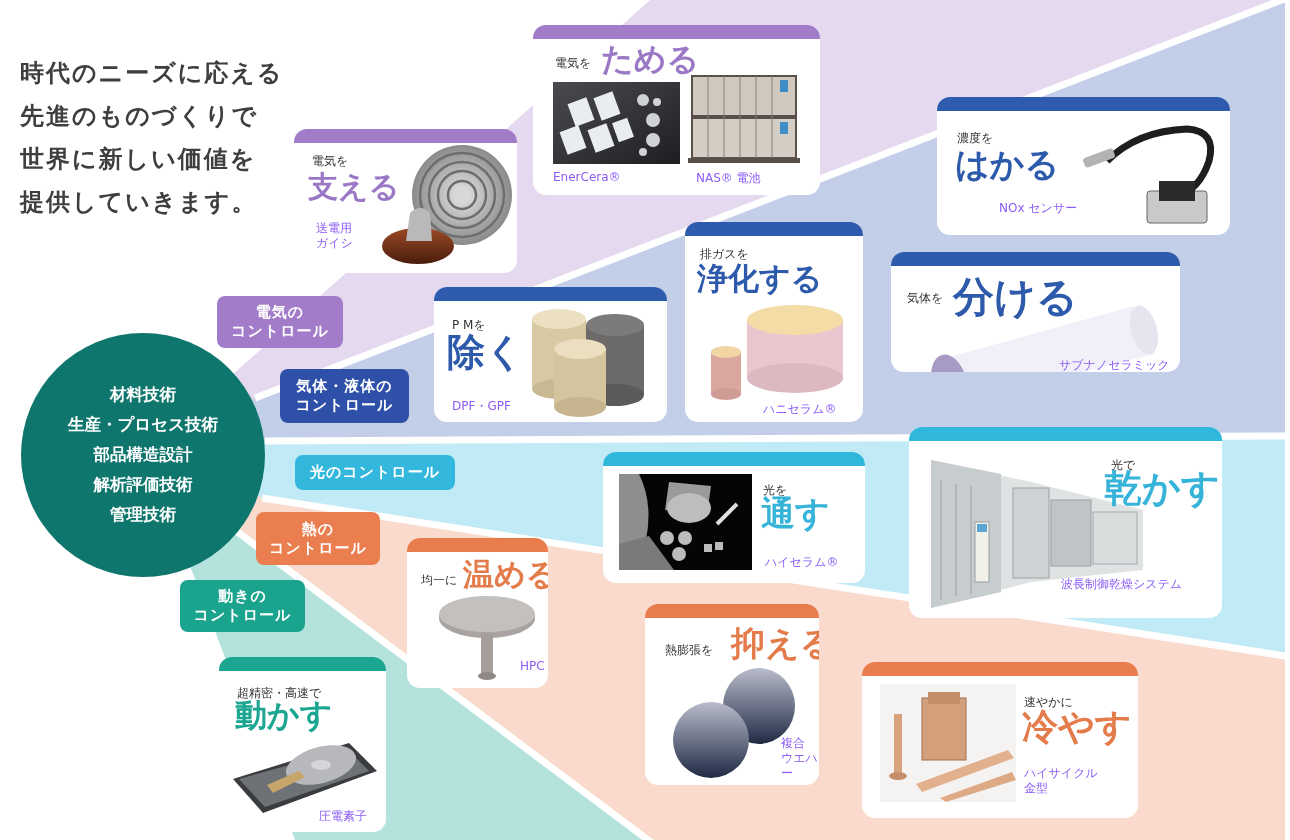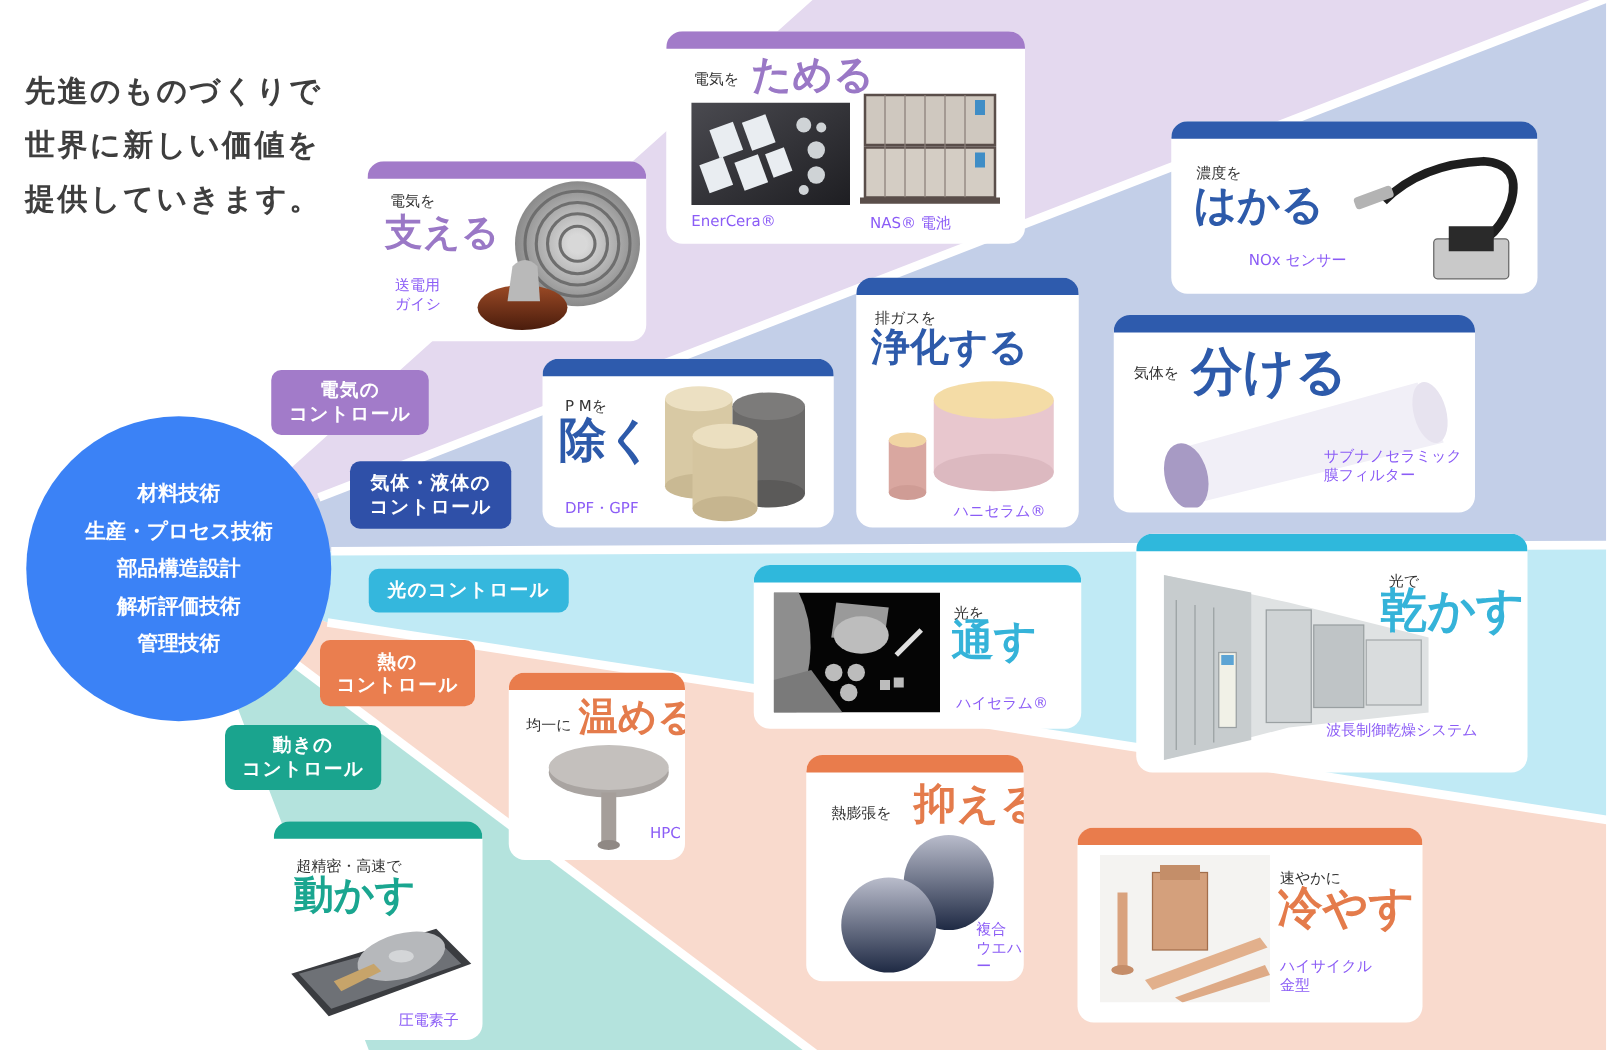--- a/index.html
+++ b/index.html
@@ -3,21 +3,21 @@
 <meta charset="utf-8">
 <style>
   html,body{margin:0;padding:0;}
   body{width:1290px;height:840px;position:relative;overflow:hidden;background:#ffffff;
        font-family:"DejaVu Sans","Liberation Sans",sans-serif;color:#333;}
   .bg{position:absolute;left:0;top:0;width:1290px;height:840px;}
   .tagline{position:absolute;left:20px;top:52px;font-size:24px;font-weight:bold;color:#3e3e3e;
            letter-spacing:2px;line-height:43px;}
   .tagline div{white-space:nowrap;}
   .core{position:absolute;left:21px;top:333px;width:244px;height:244px;border-radius:50%;
-        background:#3b82f6;color:#fff;display:flex;flex-direction:column;align-items:center;
+        background:#0f766e;color:#fff;display:flex;flex-direction:column;align-items:center;
         justify-content:center;font-weight:bold;font-size:16.5px;line-height:30px;}
   .pill{position:absolute;color:#fff;font-weight:bold;font-size:15px;line-height:19px;
         border-radius:8px;display:flex;flex-direction:column;align-items:center;justify-content:center;
         text-align:center;letter-spacing:1px;white-space:nowrap;}
   .card{position:absolute;background:#fff;border-radius:13px;overflow:hidden;}
   .card .hdr{position:absolute;left:0;top:0;right:0;height:14px;}
   .card .pre{position:absolute;font-size:12px;color:#333;white-space:nowrap;}
   .card .verb{position:absolute;font-weight:bold;white-space:nowrap;line-height:1.05;}
   .card .prod{position:absolute;font-size:12px;color:#8b5cf6;white-space:pre-line;line-height:15px;}
   .card .img{position:absolute;}
@@ -35,20 +35,21 @@
   <g stroke="#ffffff" stroke-width="7">
     <line x1="255" y1="398" x2="1292" y2="-4"></line>
     <line x1="265" y1="441" x2="1292" y2="436"></line>
     <line x1="262" y1="498" x2="1292" y2="657"></line>
     <line x1="235" y1="530" x2="656" y2="846"></line>
   </g>
   <rect x="1285" y="0" width="5" height="840" fill="#ffffff"></rect>
 </svg>
 
 <div class="tagline">
+  <div>時代のニーズに応える</div>
   <div>先進のものづくりで</div>
   <div>世界に新しい価値を</div>
   <div>提供していきます。</div>
 </div>
 
 <div class="core">
   <div>材料技術</div>
   <div>生産・プロセス技術</div>
   <div>部品構造設計</div>
   <div>解析評価技術</div>
@@ -201,21 +202,21 @@
         <ellipse cx="90" cy="16" rx="48" ry="15" fill="#f4dca6"></ellipse>
         <ellipse cx="90" cy="74" rx="48" ry="15" fill="#dcb9c0"></ellipse>
       <rect x="6" y="48" width="30" height="42" fill="#d9a7a0"></rect>
         <ellipse cx="21" cy="48" rx="15" ry="6" fill="#f1d5a3"></ellipse>
         <ellipse cx="21" cy="90" rx="15" ry="6" fill="#cf9c95"></ellipse>
     </svg>
   </div>
   <div class="prod" style="left:78px;top:180px;">ハニセラム®</div>
 </div>
 
-<div class="card" style="left:891px;top:252px;width:289px;height:158px;">
+<div class="card" style="left:891px;top:252px;width:289px;height:120px;">
   <div class="hdr" style="background:#2e5bad;"></div>
   <div class="img" style="left:28px;top:46px;width:245px;height:108px;">
     <svg viewBox="0 0 245 108">
       <polygon points="20,62 215,8 236,56 40,104" fill="#f1eff7"></polygon>
       <ellipse cx="225" cy="32" rx="13" ry="25" fill="#e7e3ef" transform="rotate(-15 225 32)"></ellipse>
       <ellipse cx="30" cy="83" rx="17" ry="27" fill="#a79ac4" transform="rotate(-15 30 83)"></ellipse>
     </svg>
   </div>
   <div class="pre" style="left:16px;top:38px;">気体を</div>
   <div class="verb" style="left:62px;top:24px;font-size:41px;color:#2d5aaa;">分ける</div>

